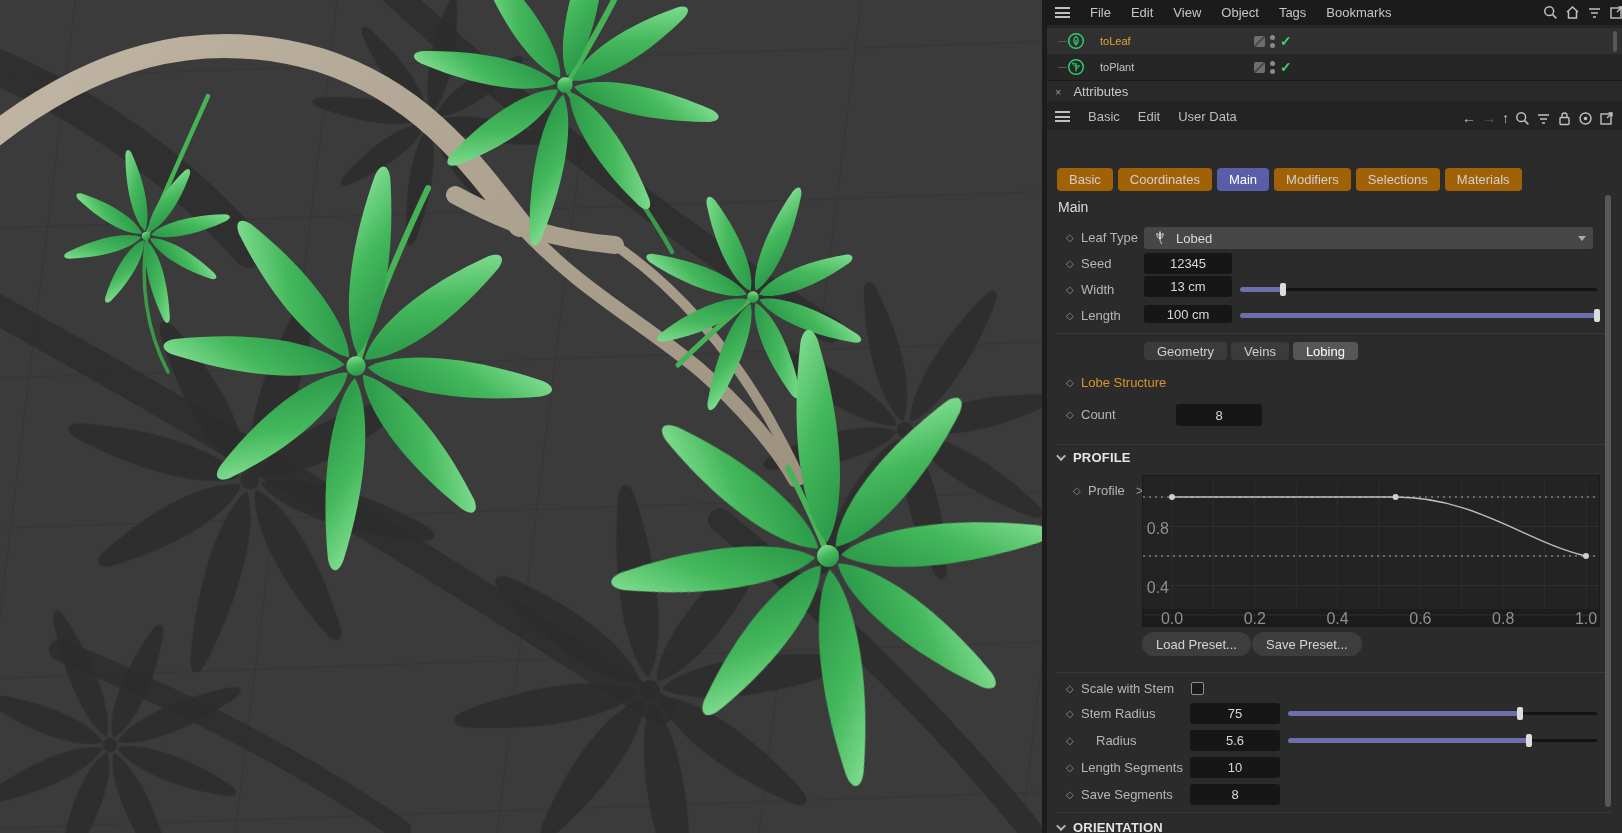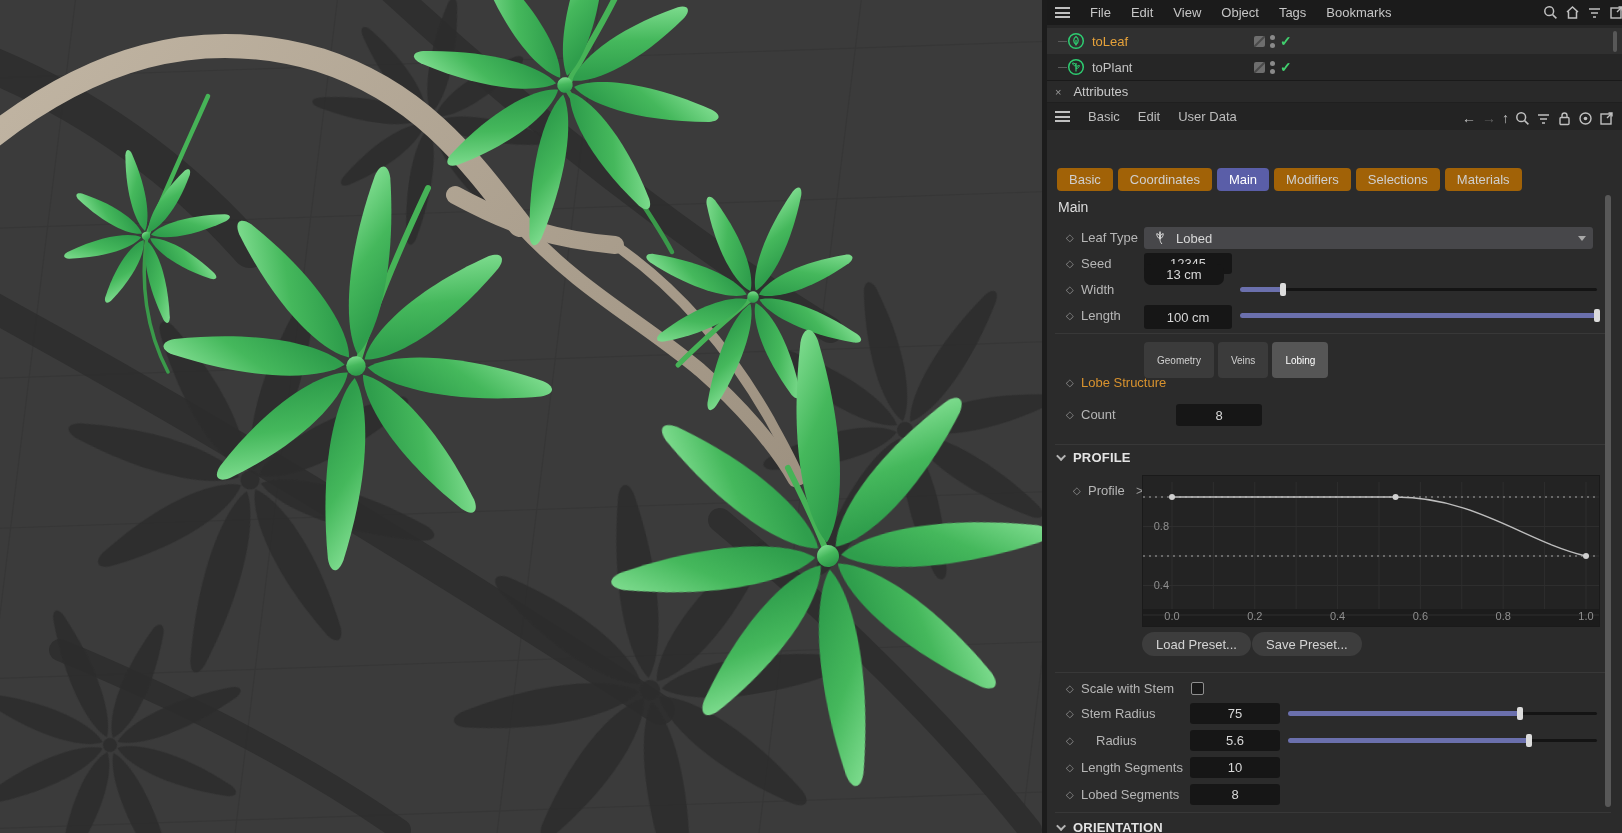--- a/index.html
+++ b/index.html
@@ -11,21 +11,21 @@
   #viewport svg{display:block;}
 
   
   #panel{position:absolute;left:1047px;top:0;width:575px;height:833px;background:#2b2b2b;border-left:5px solid #1c1c1c;margin-left:-5px;}
   .menubar{position:absolute;left:0;top:0;width:575px;height:25px;background:#1b1b1b;display:flex;align-items:center;gap:20px;padding-left:8px;}
   .menubar .mitem{color:#c6c6c6;font-size:13px;cursor:default;}
   .om{position:absolute;left:0;top:25px;width:575px;height:55px;background:#262626;}
   .objrow{position:absolute;left:0;width:575px;height:26px;display:flex;align-items:center;}
   .objrow.sel{background:#303030;}
   .treedash{width:9px;height:1px;background:#5a5a5a;margin-left:11px;}
-  .objname{font-size:13px;margin-left:7px;}
+  .objname{font-size:11px;margin-left:15px;}
   .objname.orange{color:#e6a23a;}
   .objname.gray{color:#c2c2c2;}
   .toggles{position:absolute;left:207px;display:flex;align-items:center;gap:5px;}
   .layersq{width:11px;height:11px;background:#6e6e6e;border-radius:2px;position:relative;overflow:hidden;}
   .layersq::after{content:"";position:absolute;left:-2px;top:4px;width:16px;height:2px;background:#4a4a4a;transform:rotate(-45deg);}
   .dots{display:flex;flex-direction:column;gap:3px;}
   .dots i{width:5px;height:5px;border-radius:50%;background:#8a8a8a;}
   .okcheck{color:#41cf6e;font-size:14px;font-weight:bold;}
 
   .attr-title{position:absolute;left:0;top:80px;width:575px;height:23px;background:#292929;border-top:1px solid #1a1a1a;border-bottom:1px solid #1f1f1f;display:flex;align-items:center;}
@@ -45,42 +45,42 @@
   .objhead{position:absolute;left:0;top:131px;width:575px;height:28px;display:flex;align-items:center;}
   .objhead .t{color:#cfcfcf;font-size:13px;margin-left:8px;}
   .dropdown-sm{position:absolute;left:451px;top:5px;width:115px;height:19px;background:#3d3d3d;border-radius:3px;display:flex;align-items:center;}
   .dropdown-sm .v{color:#cfcfcf;font-size:13px;flex:1;text-align:center;}
   .dropdown-sm .arr{width:20px;height:100%;border-left:1px solid #2b2b2b;display:flex;align-items:center;justify-content:center;}
   .tri{width:0;height:0;border-left:4px solid transparent;border-right:4px solid transparent;border-top:5px solid #a8a8a8;}
 
   .tabs{position:absolute;left:10px;top:168px;display:flex;gap:5px;}
   .tab{height:23px;padding:0 12px;background:#a16207;border-radius:4px;color:#cfcfcf;font-size:13px;display:flex;align-items:center;cursor:default;}
   .tab.active{background:#5a5ea8;color:#fff;}
-  .subtab{height:36px;padding:0 13px;background:#3b3b3b;border-radius:4px;color:#cfcfcf;font-size:10px;display:flex;align-items:center;}
+  .subtab{height:18px;padding:0 13px;background:#3b3b3b;border-radius:4px;color:#cfcfcf;font-size:13px;display:flex;align-items:center;}
   .subtab.active{background:#565656;color:#fff;}
 
   .heading{position:absolute;left:11px;top:199px;color:#dedede;font-size:14px;}
   .pdiamond{position:absolute;color:#8f8f8f;font-size:10px;}
   .plabel{position:absolute;color:#b6b6b6;font-size:13px;white-space:nowrap;}
   .plabel.orange{color:#d8922e;}
   .field{position:absolute;background:#161616;border-radius:3px;color:#d8d8d8;font-size:13px;display:flex;align-items:center;justify-content:center;}
   .bigdrop{position:absolute;background:#47474a;border-radius:3px;display:flex;align-items:center;color:#d8d8d8;font-size:13px;}
   .bigdrop .dtri{position:absolute;right:7px;}
   .bigdrop .ic{margin-left:8px;margin-right:8px;display:flex;align-items:center;}
   .slider{position:absolute;height:13px;}
   .slider .track{position:absolute;left:0;right:0;top:5px;height:3px;background:#141414;border-radius:2px;}
   .slider .fill{position:absolute;left:0;top:4px;height:5px;background:#6b70ad;border-radius:3px;}
   .slider .knob{position:absolute;top:0;width:6px;height:13px;background:#dcdcdc;border-radius:2px;}
   .sep{position:absolute;left:8px;width:556px;height:1px;background:#383838;}
   .sechead{position:absolute;display:flex;align-items:center;gap:7px;}
   .sechead .chev{width:7px;height:7px;border-left:2px solid #b5b5b5;border-bottom:2px solid #b5b5b5;transform:rotate(-45deg) translateY(-2px);}
   .sechead .t{color:#e4e4e4;font-size:13px;font-weight:bold;letter-spacing:.2px;}
   .expand{position:absolute;color:#9a9a9a;font-size:12px;}
   #graph{position:absolute;left:95px;top:475px;width:458px;height:152px;background:#232323;border:1px solid #1a1a1a;}
-  #graph .xlab,#graph .ylab{position:absolute;color:#8f8f8f;font-size:11px;}
+  #graph .xlab,#graph .ylab{position:absolute;color:#8f8f8f;font-size:16px;}
   .pillbtn{position:absolute;height:24px;background:#3d3d3d;border:none;border-radius:12px;color:#d4d4d4;font-size:13px;padding:0 14px;}
   .checkbox{position:absolute;width:13px;height:13px;background:#1a1a1a;border:1px solid #8f8f8f;border-radius:2px;}
   .vscroll{position:absolute;background:#585858;border-radius:3px;}
 </style>
 </head>
 <body>
 
 <div id="stage">
 
   <div id="viewport">
@@ -306,30 +306,30 @@
       <span>Lobed</span>
       <span class="dtri tri"></span>
     </div>
 
     <span class="pdiamond" style="left:19px;top:258px;">◇</span>
     <span class="plabel" style="left:34px;top:256px;">Seed</span>
     <div class="field" style="left:97px;top:253px;width:88px;height:21px;">12345</div>
 
     <span class="pdiamond" style="left:19px;top:284px;">◇</span>
     <span class="plabel" style="left:34px;top:282px;">Width</span>
-    <div class="field" style="left:97px;top:264px;width:80px;height:21px;border-radius:7px;">13 cm</div>
+    <div class="field" style="left:97px;top:276px;width:88px;height:21px;">13 cm</div>
     <div class="slider" style="left:193px;top:283px;width:357px;">
       <div class="track"></div>
         <div class="fill" style="width: 12%;"></div>
         <div class="knob" style="left: calc(12% - 3px);"></div>
     </div>
 
     <span class="pdiamond" style="left:19px;top:310px;">◇</span>
     <span class="plabel" style="left:34px;top:308px;">Length</span>
-    <div class="field" style="left:97px;top:305px;width:88px;height:24px;">100 cm</div>
+    <div class="field" style="left:97px;top:305px;width:88px;height:18px;">100 cm</div>
     <div class="slider" style="left:193px;top:309px;width:357px;">
       <div class="track"></div>
         <div class="fill" style="width: 100%;"></div>
         <div class="knob" style="left: calc(100% - 3px);"></div>
     </div>
 
     <div class="sep" style="top:333px;"></div>
 
     <div class="tabs" style="left:97px;top:342px;gap:4px;">
       <div class="subtab">Geometry</div>
@@ -405,21 +405,21 @@
       <div class="track"></div>
         <div class="fill" style="width: 78%;"></div>
         <div class="knob" style="left: calc(78% - 3px);"></div>
     </div>
 
     <span class="pdiamond" style="left:19px;top:762px;">◇</span>
     <span class="plabel" style="left:34px;top:760px;">Length Segments</span>
     <div class="field" style="left:143px;top:757px;width:90px;height:21px;">10</div>
 
     <span class="pdiamond" style="left:19px;top:789px;">◇</span>
-    <span class="plabel" style="left:34px;top:787px;">Lobed Segments</span>
+    <span class="plabel" style="left:34px;top:787px;">Save Segments</span>
     <div class="field" style="left:143px;top:784px;width:90px;height:21px;">8</div>
 
     <div class="sep" style="top:812px;"></div>
 
     <div class="sechead" style="left:12px;top:820px;">
       <span class="chev"></span>
       <span class="t">ORIENTATION</span>
     </div>
 
     <div class="vscroll" style="left:558px;top:195px;width:6px;height:612px;"></div>

